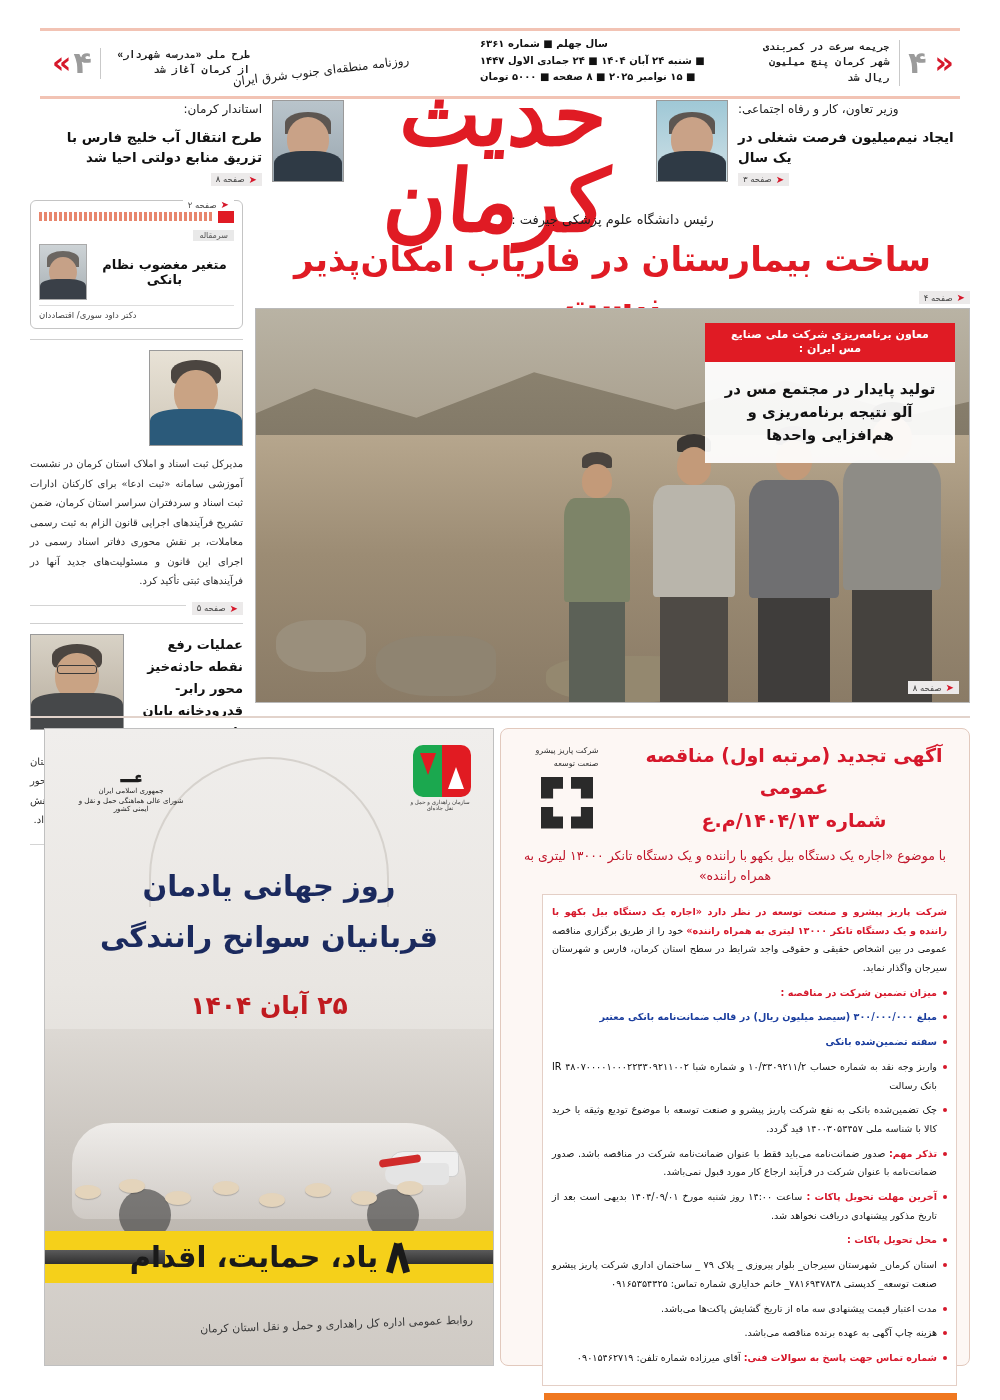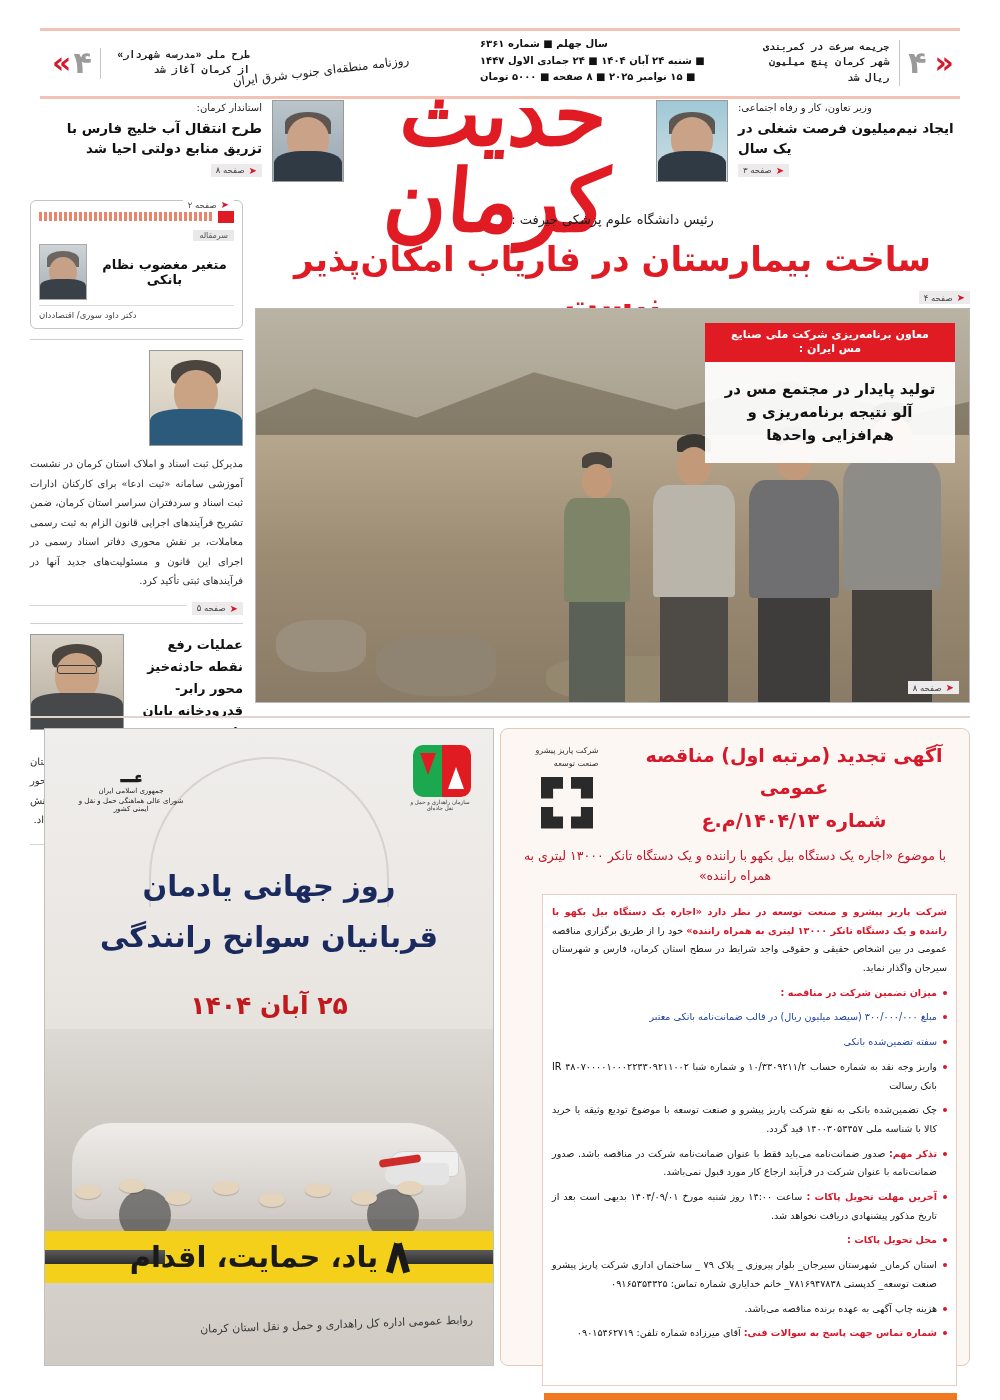--- a/index.html
+++ b/index.html
@@ -93,21 +93,21 @@
     margin-left: -23px; border-radius: 50% 50% 0 0; background: #5d5651;
   }
   .hb-photo .body {
     position: absolute; left: 50%; bottom: 0; width: 68px; height: 30px;
     margin-left: -34px; border-radius: 40% 40% 0 0; background: #2f3a45;
   }
   .hb-photo.a { background: linear-gradient(#b9c4cb,#9aa7b0); }
   .hb-photo.b { background: linear-gradient(#9fc8d6,#cfe0e6); }
   .hb-text { flex: 1; text-align: left; padding-top: 2px; }
   .headbox.left .hb-text { text-align: right; }
-  .hb-kicker { font-size: 10px; color: #222; margin-bottom: 5px; font-weight: normal; }
+  .hb-kicker { font-size: 12px; color: #222; margin-bottom: 11px; font-weight: normal; }
   .hb-title {
     font-size: 13.5px; font-weight: bold; line-height: 1.5; color: #111;
   }
   .pagetag {
     display: inline-flex; align-items: center; gap: 4px;
     font-size: 8.5px; color: #444; background: #eceaea; padding: 1px 5px;
     margin-top: 5px;
   }
   .pagetag .ar { color: #d6182b; font-weight: bold; font-size: 10px; }
 
@@ -333,21 +333,21 @@
   }
   .p { font-size: 9.6px; line-height: 1.95; color: #111; text-align: justify; margin-bottom: 6px; }
   .p.right { text-align: right; }
   .bl { position: relative; padding-right: 10px; }
   .bl::before {
     content:''; position:absolute; right:0; top:7px; width:4px;height:4px;
     border-radius:50%; background:#d6182b;
   }
   .red { color: #d6182b; }
   .redb { color: #d6182b; font-weight: bold; }
-  .blue { color: #1a3d9e; }
+  .blue { color: #1a3d9e; font-weight: bold; }
   .link { color: #c0152a; text-decoration: underline; font-family:"DejaVu Serif",serif; }
   .tender-foot {
     margin-top: 7px; background: #f07820; color: #fff; text-align: center;
     font-size: 13px; font-weight: bold; padding: 7px 0; width: 93%;
   }
 
   
   .mid-rule {
     position: absolute; top: 716px; right: 30px; left: 30px; height: 2px; background: #e2d3cb;
   }
@@ -658,20 +658,23 @@
       </div>
 
       <div class="p bl right">
         <span class="redb">محل تحویل پاکات :</span>
       </div>
 
       <div class="p bl">
         <span>استان کرمان_ شهرستان سیرجان_ بلوار پیروزی _ پلاک ۷۹ _ ساختمان اداری شرکت پاریز پیشرو صنعت توسعه_ کدپستی ۷۸۱۶۹۴۷۸۳۸_ خانم خدایاری شماره تماس: ۰۹۱۶۵۳۵۴۳۲۵</span>
       </div>
 
+      <div class="p bl">
+        <span>مدت اعتبار قیمت پیشنهادی سه ماه از تاریخ گشایش پاکت‌ها می‌باشد.</span>
+      </div>
 
       <div class="p bl">
         <span>هزینه چاپ آگهی به عهده برنده مناقصه می‌باشد.</span>
       </div>
 
       <div class="p bl">
         <span class="redb">شماره تماس جهت پاسخ به سوالات فنی:</span><span> آقای میرزاده شماره تلفن: ۰۹۰۱۵۴۶۲۷۱۹</span>
       </div>
 
     </div>

